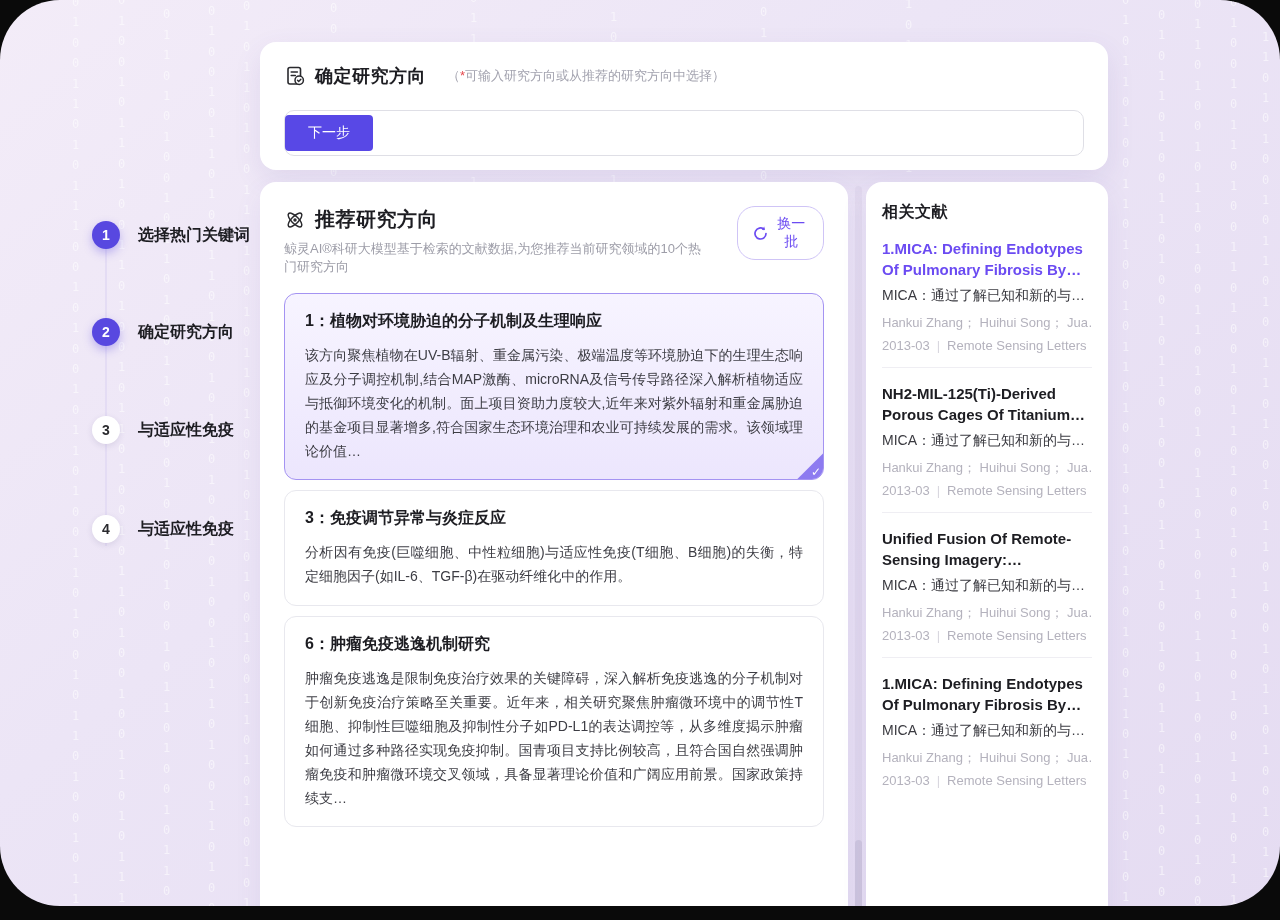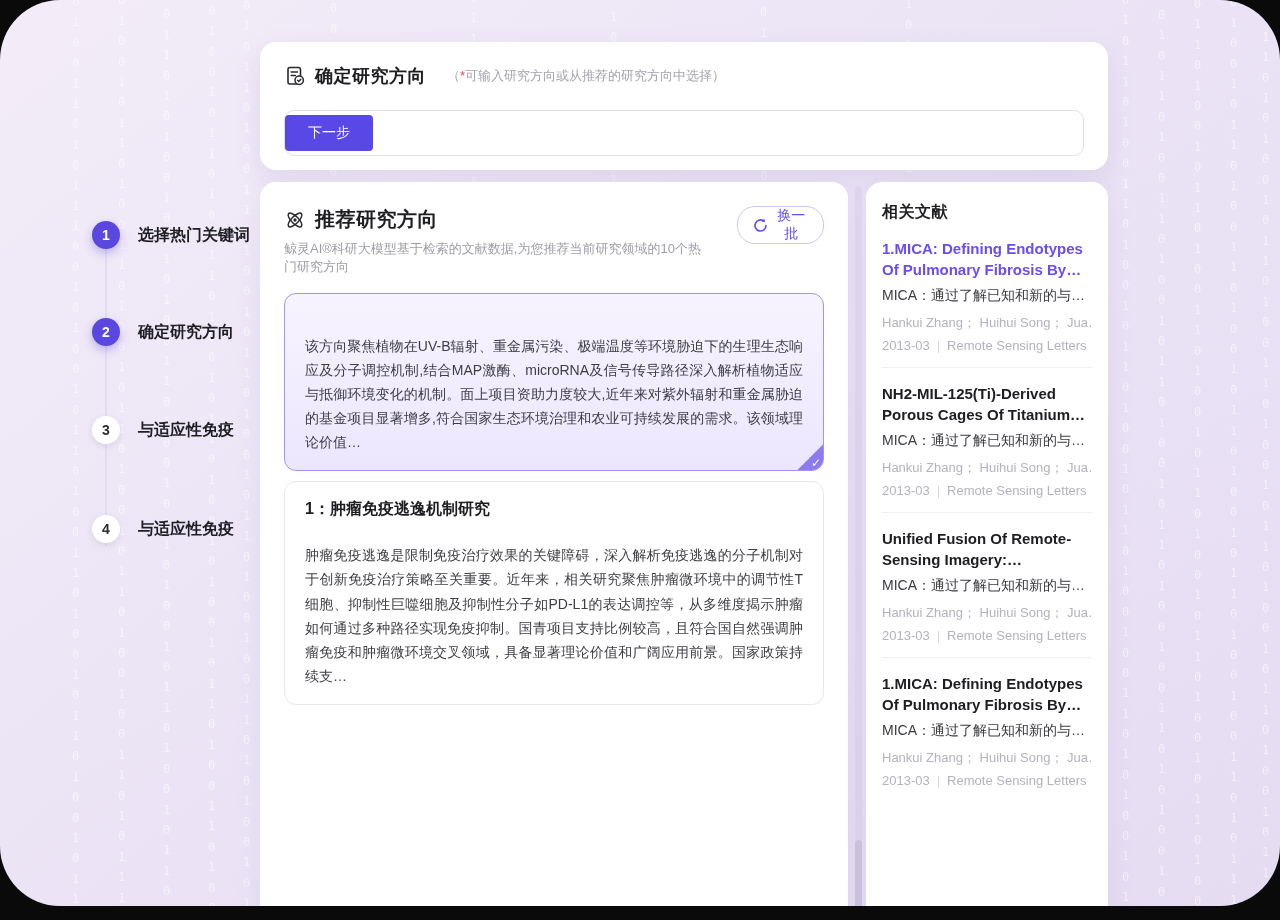--- a/index.html
+++ b/index.html
@@ -65,30 +65,30 @@
     background:#ffffff; border-radius:16px; padding:24px; overflow:hidden;
     box-shadow:0 10px 28px rgba(92,72,160,0.08);
   }
   .mp-head { display:flex; align-items:flex-start;gap:35px; }
   .mp-title-row { display:flex; align-items:center; gap:9px; }
   .mp-title { font-size:20px; font-weight:700; color:#1d1d22; letter-spacing:0.5px; }
   .mp-sub { font-size:13px; color:#9d9da8; margin-top:7px; }
   .refresh-btn {
     margin-left:auto; display:flex; align-items:center; gap:6px;
     border:1px solid #cfc4f6; background:#fff; border-radius:18px;
-    padding:0 15px; font-size:14px; color:#6b4bf2; cursor:pointer; font-family:inherit;
+    padding:8px 15px; font-size:14px; color:#6b4bf2; cursor:pointer; font-family:inherit;
   }
 
   .cards { margin-top:17px; display:flex; flex-direction:column; gap:10px; }
   .rcard {
     position:relative; border:1px solid #e8e8ee; border-radius:12px;
     background:#fff; padding:17px 20px 16px 20px; cursor:pointer;
   }
   .rcard .ct { font-size:16px; font-weight:700; color:#1d1d22; }
-  .rcard .cb { font-size:14px; color:#3d3d44; line-height:1.72; margin-top:23px; text-align:justify; }
+  .rcard .cb { font-size:14px; color:#3d3d44; line-height:1.72; margin-top:11px; text-align:justify; }
   .rcard.selected {
     border:1.5px solid #a493f2;
     background:linear-gradient(180deg,#f7f4ff 0%, #ece6fd 100%);
     overflow:hidden;
   }
   .rcard.selected .corner {
     position:absolute; right:0; bottom:0; width:26px; height:26px;
     background:#8d7bf0; clip-path:polygon(100% 0, 100% 100%, 0 100%);
   }
   .rcard.selected .corner .ck {
@@ -924,30 +924,35 @@
               <path d="M11.3 0.6 l0.4 3 l-3 0.4 z" fill="#6b4bf2"></path>
             </svg>
           </span>
           <span>换一批</span>
         </button>
       </div>
 
       <div class="cards">
 
         <div class="rcard selected">
+          <div class="ct">1：植物对环境胁迫的分子机制及生理响应</div>
           <div class="cb">该方向聚焦植物在UV-B辐射、重金属污染、极端温度等环境胁迫下的生理生态响应及分子调控机制,结合MAP激酶、microRNA及信号传导路径深入解析植物适应与抵御环境变化的机制。面上项目资助力度较大,近年来对紫外辐射和重金属胁迫的基金项目显著增多,符合国家生态环境治理和农业可持续发展的需求。该领域理论价值…</div>
           <div class="corner">
               <span class="ck">✓</span>
             </div>
         </div>
 
 
-
         <div class="rcard">
-          <div class="ct">1：肿瘤免疫逃逸机制研究</div>
+          <div class="ct">3：免疫调节异常与炎症反应</div>
+          <div class="cb">分析因有免疫(巨噬细胞、中性粒细胞)与适应性免疫(T细胞、B细胞)的失衡，特定细胞因子(如IL-6、TGF-β)在驱动纤维化中的作用。</div>
+        </div>
+
+        <div class="rcard">
+          <div class="ct">6：肿瘤免疫逃逸机制研究</div>
           <div class="cb">肿瘤免疫逃逸是限制免疫治疗效果的关键障碍，深入解析免疫逃逸的分子机制对于创新免疫治疗策略至关重要。近年来，相关研究聚焦肿瘤微环境中的调节性T细胞、抑制性巨噬细胞及抑制性分子如PD-L1的表达调控等，从多维度揭示肿瘤如何通过多种路径实现免疫抑制。国青项目支持比例较高，且符合国自然强调肿瘤免疫和肿瘤微环境交叉领域，具备显著理论价值和广阔应用前景。国家政策持续支…</div>
         </div>
 
       </div>
     </section>
 
     <div class="scroll-track"></div>
     <div class="scroll-thumb"></div>
 
     <aside class="rel-panel">

